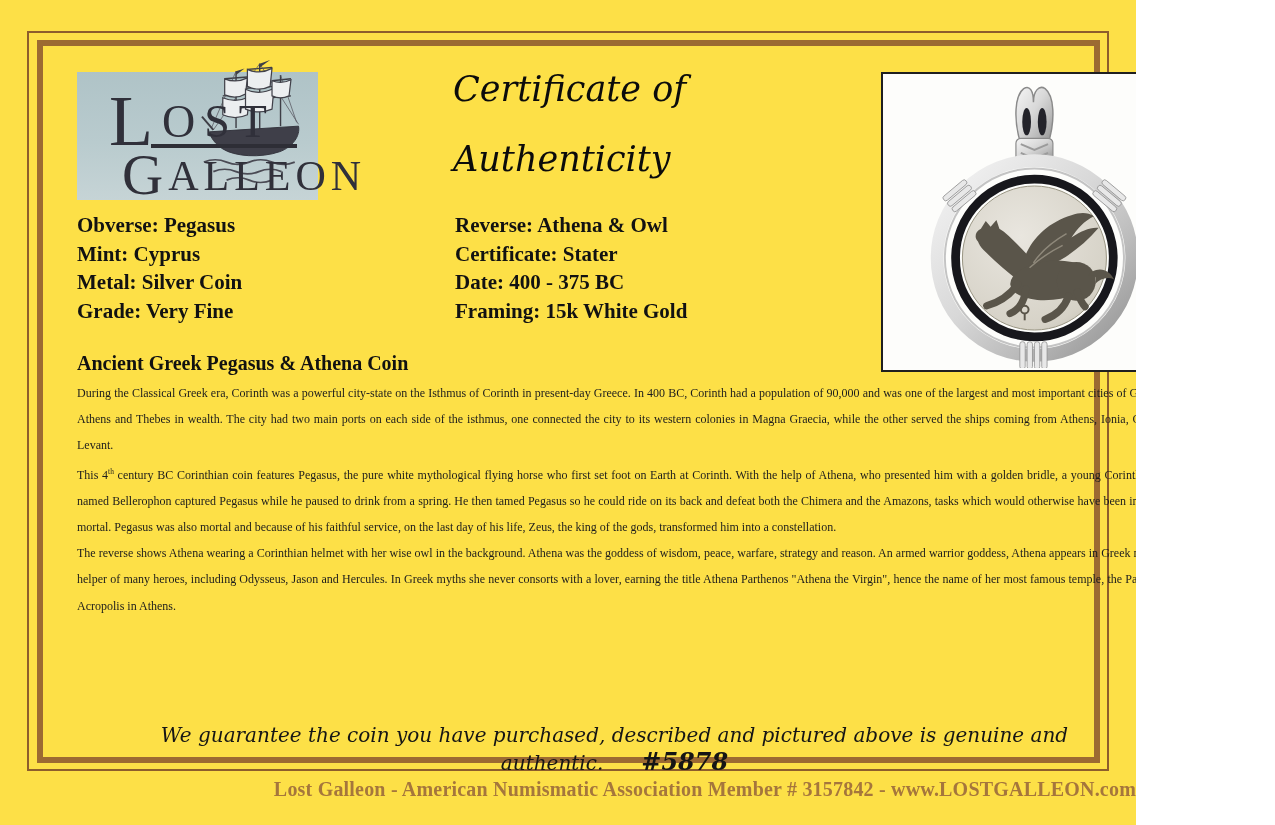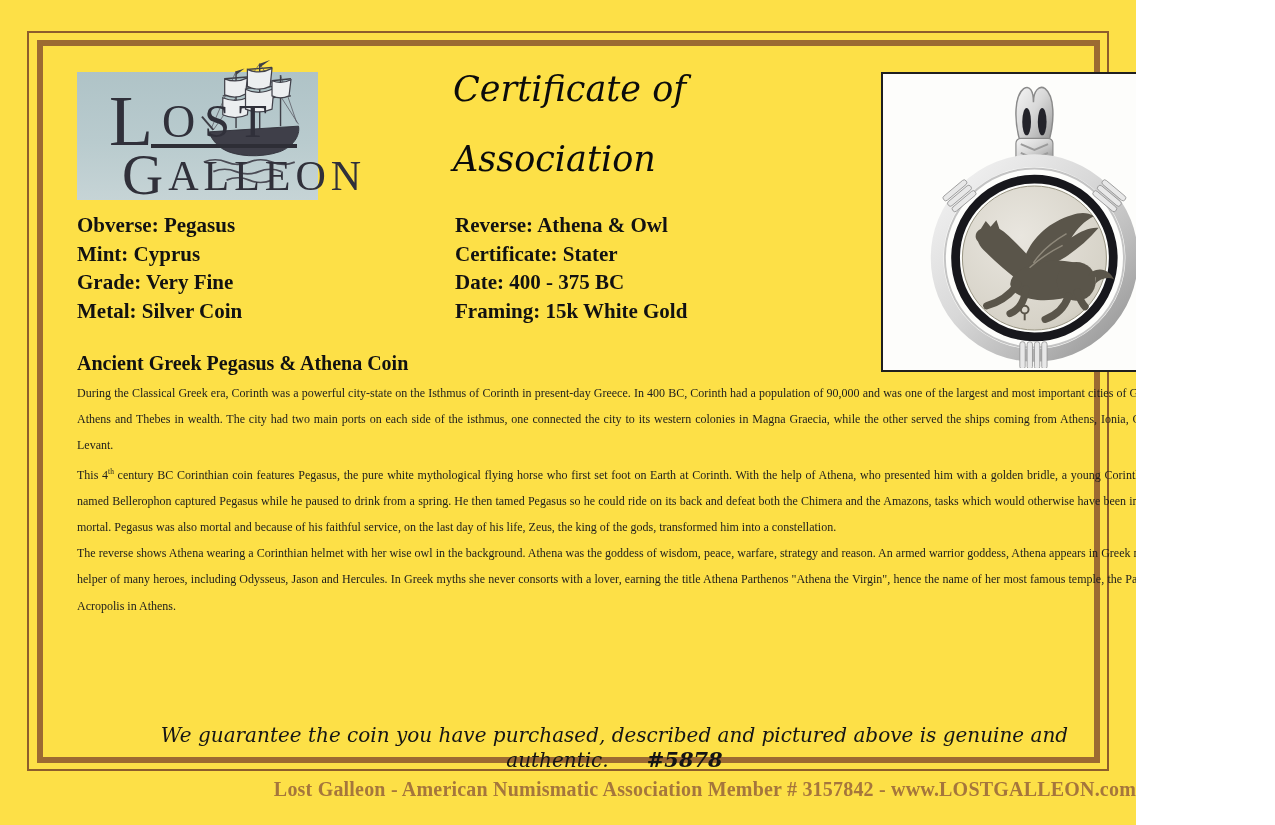--- a/index.html
+++ b/index.html
@@ -44,21 +44,21 @@
   
   .heading{position:absolute;left:77px;top:352px;font-size:20px;font-weight:bold;color:#111;}
   .bodytext{position:absolute;left:77px;top:380px;width:1130px;
             font-size:12px;line-height:26.2px;color:#1c1c1c;text-align:justify;}
   .bodytext p{margin:0;}
   .bodytext sup{font-size:0.62em;}
 
   
   .guarantee{position:absolute;left:77px;top:723px;width:1075px;text-align:center;
              font-family:"DejaVu Serif",serif;font-style:italic;font-size:20px;color:#151515;}
-  .guarantee .num{font-weight:bold;margin-left:38px;font-size:21px;font-style:italic;}
+  .guarantee .num{font-weight:bold;margin-left:38px;font-size:24px;font-style:italic;}
 
   .ana{position:absolute;left:1158px;top:700px;width:70px;height:60px;}
   .ana text{font-family:"Liberation Sans",sans-serif;}
 
   .footer{position:absolute;left:0;right:0;top:778px;text-align:right;
           font-size:20px;font-weight:bold;color:#a5763c;letter-spacing:0.2px;}
 </style>
 </head>
 <body>
 
@@ -93,21 +93,21 @@
         <path d="M28,129 Q40,124 52,129 T76,129"></path>
       </g>
     </svg>
     <div class="logo-rule"></div>
     <div class="w1"><span class="init">L</span><span>OST</span></div>
     <div class="w2"><span class="init">G</span><span>ALLEON</span></div>
   </div>
 
   <div class="title">
     <div>Certificate of</div>
-    <div>Association</div>
+    <div>Authenticity</div>
   </div>
 
   <div class="coinbox">
     <svg viewBox="0 0 300 300" width="295" height="292">
       <defs>
         <linearGradient id="silver" x1="0" y1="0" x2="1" y2="1">
           <stop offset="0" stop-color="#f6f6f6"></stop>
             <stop offset="0.45" stop-color="#d8d8d8"></stop>
           <stop offset="0.7" stop-color="#bbbbbb"></stop>
             <stop offset="1" stop-color="#8e8e8e"></stop>
@@ -169,22 +169,22 @@
           <circle cx="143" cy="240" r="4"></circle>
             <path d="M143,244 L143,251"></path>
         </g>
       </g>
     </svg>
   </div>
 
   <div class="col col-left">
     <div>Obverse: Pegasus</div>
     <div>Mint: Cyprus</div>
+    <div>Metal: Silver Coin</div>
     <div>Grade: Very Fine</div>
-    <div>Metal: Silver Coin</div>
   </div>
   <div class="col col-right">
     <div>Reverse: Athena &amp; Owl</div>
     <div>Certificate: Stater</div>
     <div>Date: 400 - 375 BC</div>
     <div>Framing: 15k White Gold</div>
   </div>
 
   <div class="heading">Ancient Greek Pegasus &amp; Athena Coin</div>
   <div class="bodytext">

